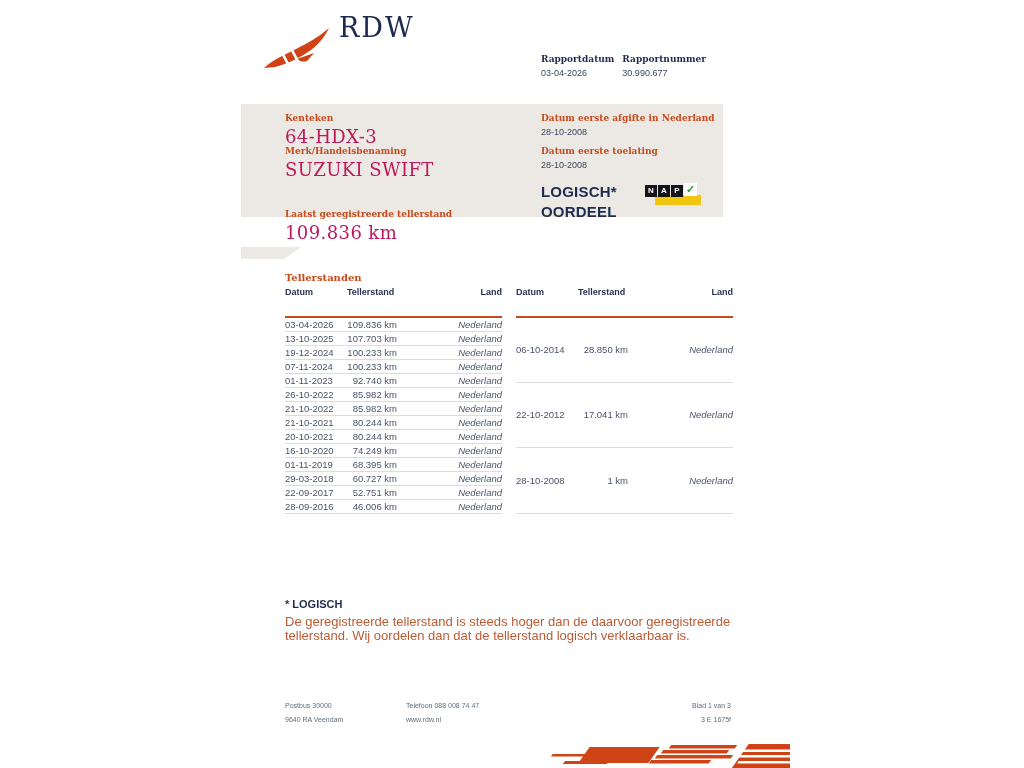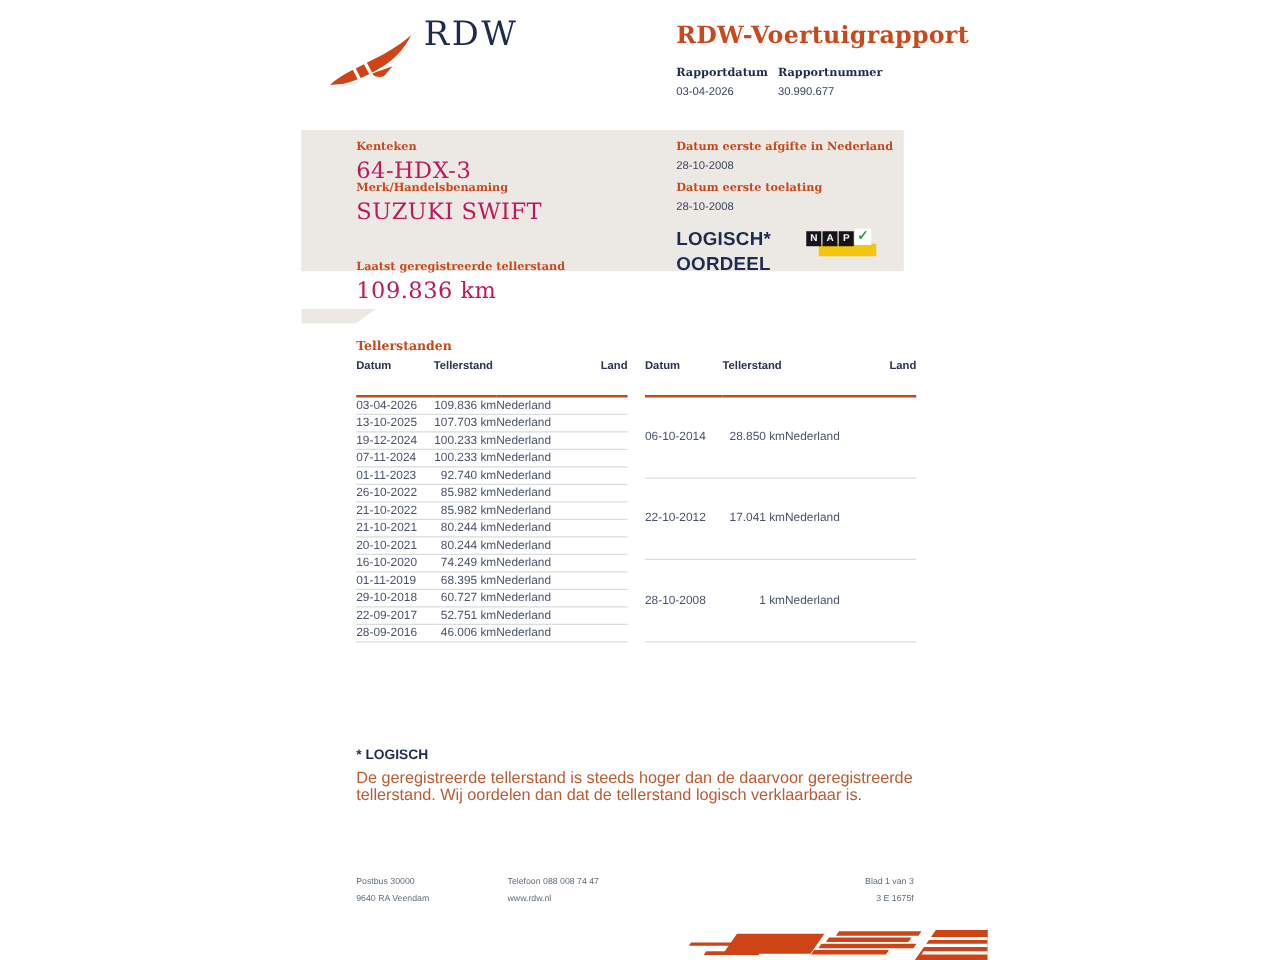--- a/index.html
+++ b/index.html
@@ -48,21 +48,21 @@
   .section-title{font-family:"DejaVu Serif",serif;font-weight:700;font-size:10px;
                  color:var(--brand-orange);}
   .tables{display:flex;gap:14px;margin-top:4px;}
   table{border-collapse:collapse;table-layout:fixed;width:217px;}
   th{font-size:9px;font-weight:700;color:#29334F;text-align:left;padding:0 0 19px 0;
      border-bottom:2px solid var(--brand-orange);}
   th.land{text-align:right;}
   td{font-size:9.5px;color:var(--cell-text);height:14px;padding:0;
      border-bottom:1px solid var(--row-border);}
   td.num{text-align:right;}
-  td.land{}
+  td.land{text-align:right;font-style:italic;}
 
   
   .footnote{position:absolute;left:285px;top:598px;width:452px;}
   .footnote-title{font-size:11px;font-weight:700;color:var(--brand-navy);}
   .footnote-body{margin-top:5px;font-size:13px;line-height:14px;color:var(--footnote-orange);}
 
   
   .f-col{position:absolute;top:699px;font-size:7px;line-height:14px;color:var(--footer-text);}
   .f-address{left:285px;}
   .f-contact{left:406px;}
@@ -80,21 +80,20 @@
       <path d="M1,42 C5,38 11,34 19,30 L29,25 C41,19 55,12 66,2 C61,12 54,20 45,26 C36,32 24,38 12,41 Z"></path>
       <path d="M34,33 L51,27 L44,35 C40,36.5 36,35 34,33 Z"></path>
     </g>
     <g fill="#FFFFFF" transform="rotate(-28 34 30)">
       <rect x="21" y="16" width="2.6" height="24"></rect>
       <rect x="31" y="12" width="2.6" height="26"></rect>
     </g>
   </svg>
   <div class="logo-text">RDW</div>
 
-  <div class="doc-title">RDW-Voertuigrapport</div>
 
   <div class="report-meta">
     <div>
       <div class="meta-label">Rapportdatum</div>
       <div class="meta-value">03-04-2026</div>
     </div>
     <div>
       <div class="meta-label">Rapportnummer</div>
       <div class="meta-value">30.990.677</div>
     </div>
@@ -202,21 +201,21 @@
             <td>16-10-2020</td>
             <td class="num">74.249 km</td>
             <td class="land">Nederland</td>
           </tr>
             <tr>
             <td>01-11-2019</td>
             <td class="num">68.395 km</td>
             <td class="land">Nederland</td>
           </tr>
             <tr>
-            <td>29-10-2018</td>
+            <td>29-03-2018</td>
             <td class="num">60.727 km</td>
             <td class="land">Nederland</td>
           </tr>
             <tr>
             <td>22-09-2017</td>
             <td class="num">52.751 km</td>
             <td class="land">Nederland</td>
           </tr>
             <tr>
             <td>28-09-2016</td>

